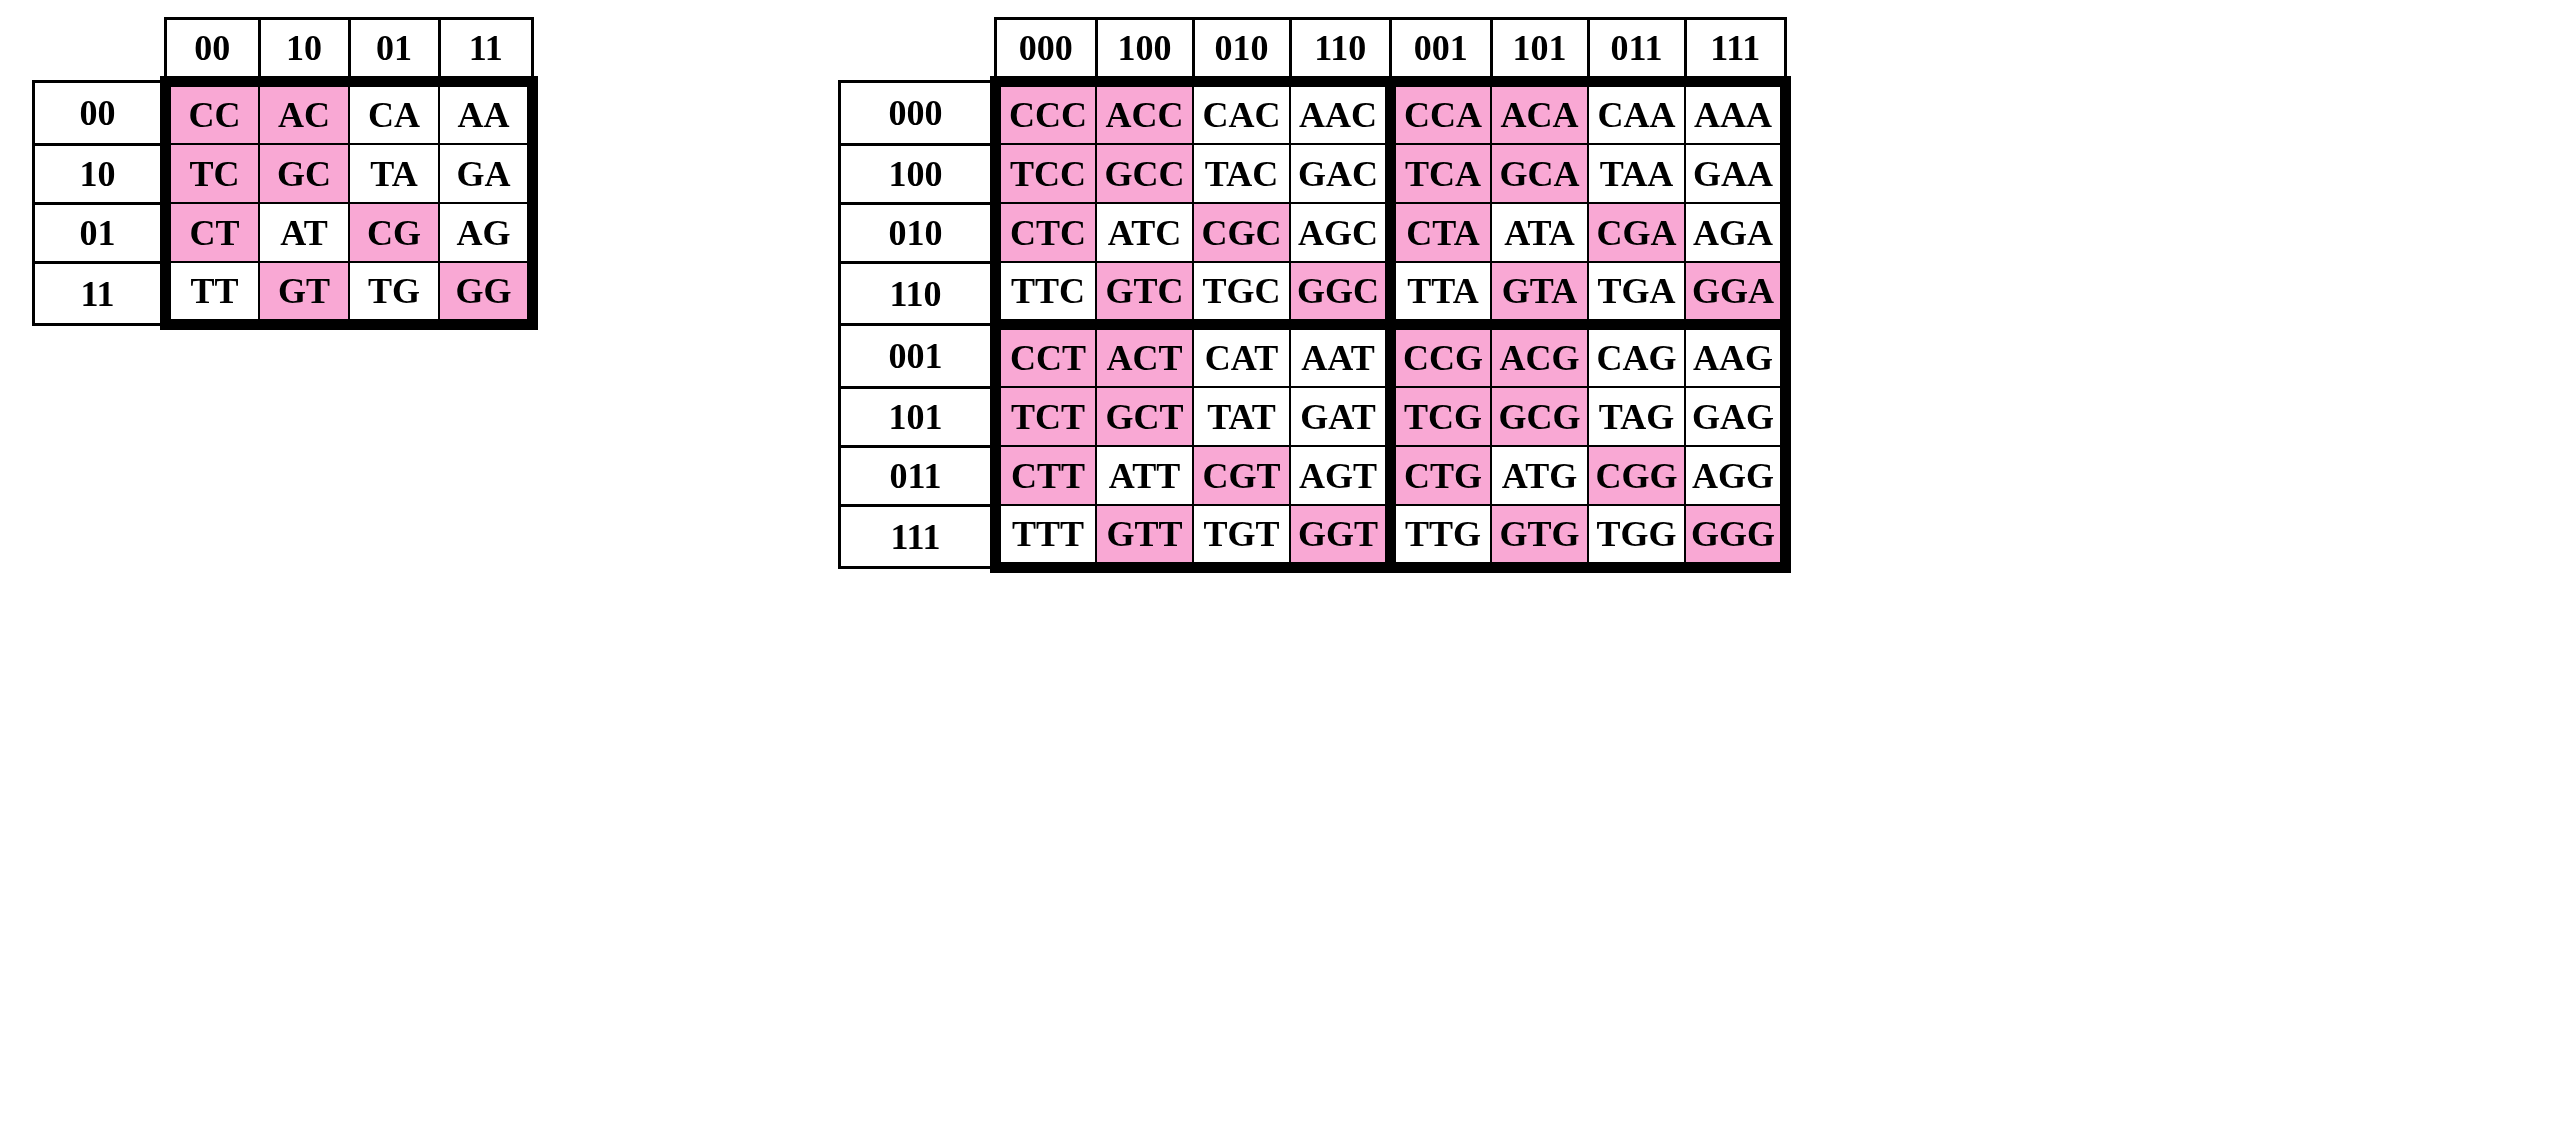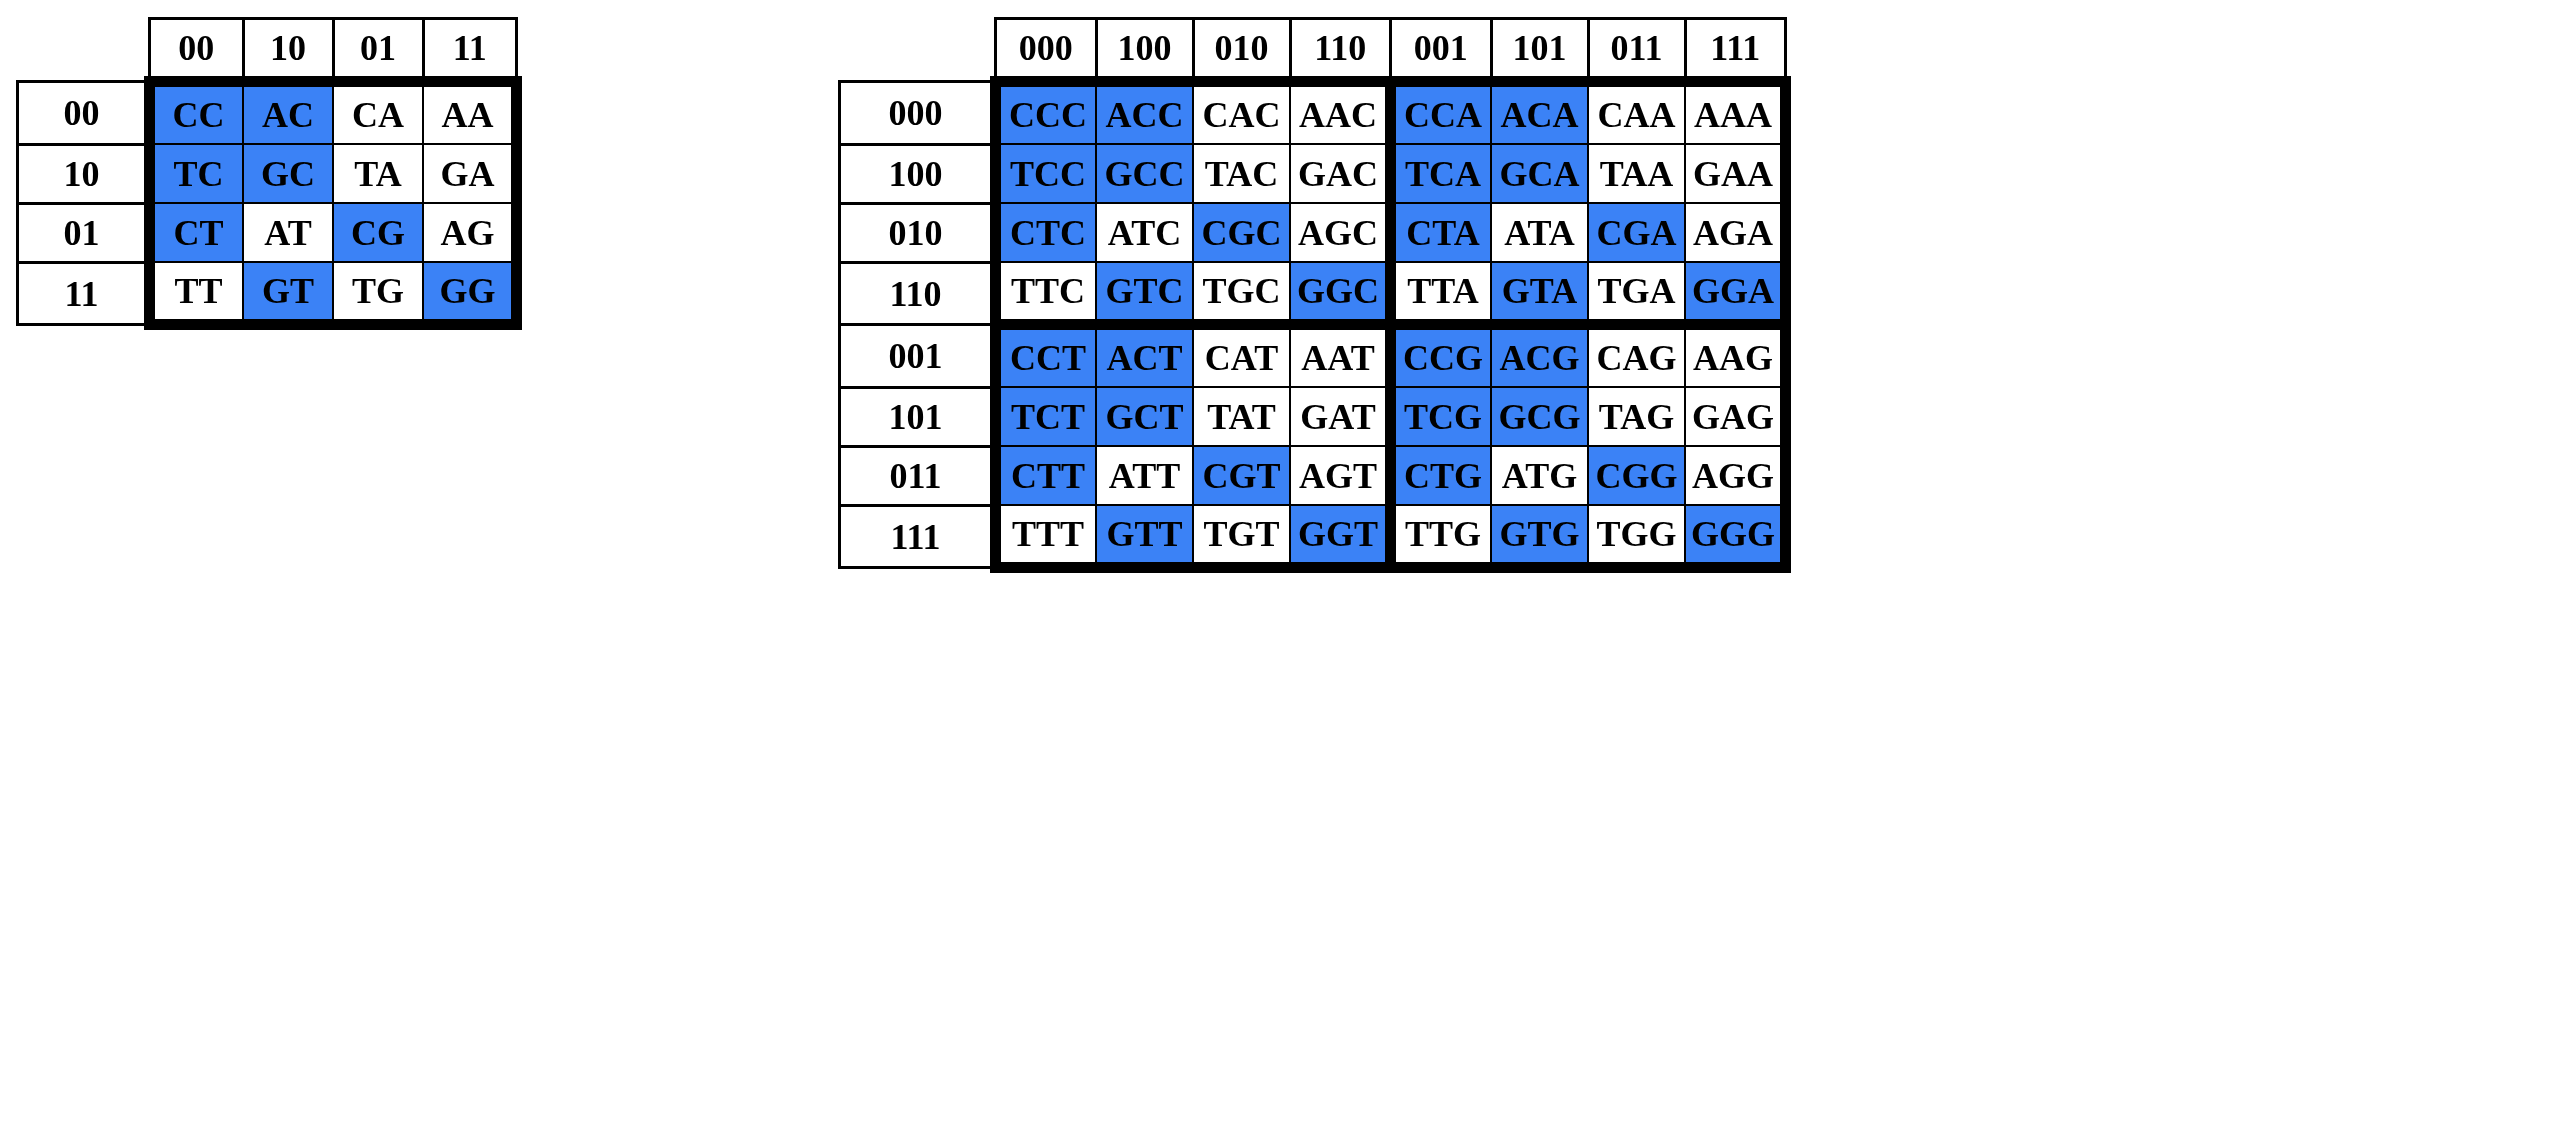--- a/index.html
+++ b/index.html
@@ -18,30 +18,30 @@
   }
 
   
   td.colhdr{border:3.2px solid #000000;}
   td.rowhdr{border:3.2px solid #000000;}
   
   td.spacer{border:none;background:transparent;}
 
   
   td.cell{border:2.4px solid #000000;}
-  td.cell.shaded{background:#3b82f6;}
+  td.cell.shaded{background:#f9a8d4;}
 
   
   td.tb-top    {border-top-width:11px;}
   td.tb-bottom {border-bottom-width:11px;margin-top:32px;}
   td.tb-left   {border-left-width:11px;}
   td.tb-right  {border-right-width:11px;}
 
   
-  #tbl-2mer{position:absolute;left:16px;top:17.4px;}
+  #tbl-2mer{position:absolute;left:32px;top:17.4px;}
   #tbl-2mer td{width:87px;height:56px;font-size:36px;}
   #tbl-2mer td.rowhdr,#tbl-2mer td.spacer{width:125px;}
 
   
   #tbl-3mer{position:absolute;left:838px;top:17.4px;border-radius:32px;}
   #tbl-3mer td{width:94px;height:56px;font-size:36px;}
   #tbl-3mer td.rowhdr,#tbl-3mer td.spacer{width:149px;}
 </style>
 </head>
 <body>

